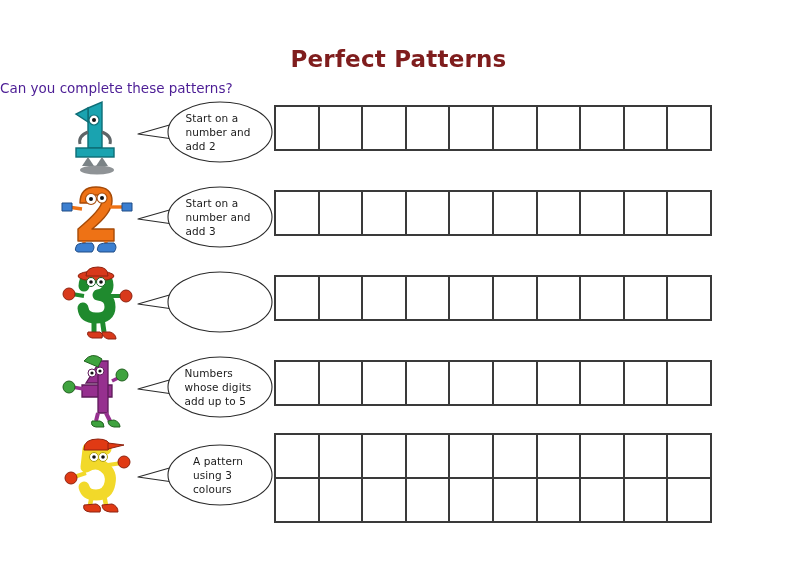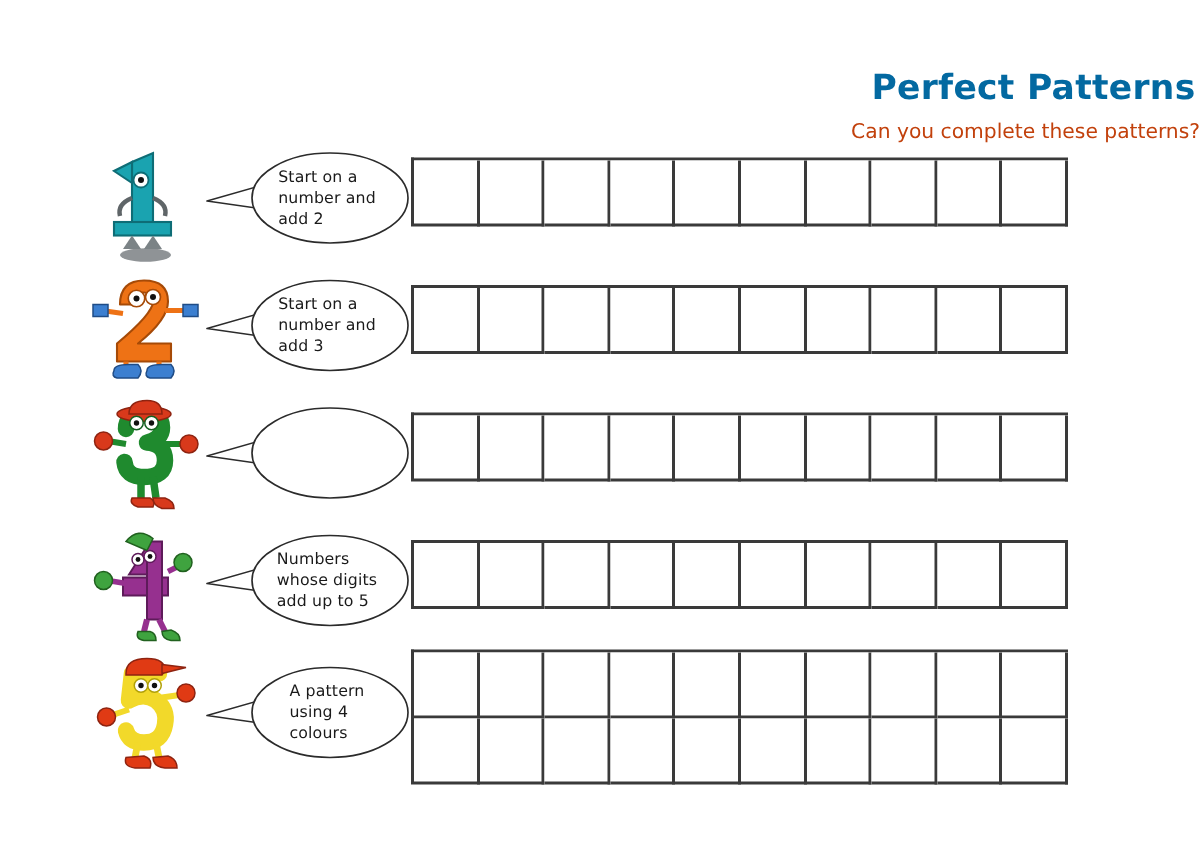--- a/index.html
+++ b/index.html
@@ -23,37 +23,37 @@
     height: 565px;
     background: #ffffff;
   }
 
   
   .title {
     position: absolute;
     left: 0;
     top: 46px;
     width: 797px;
-    text-align: right;
+    text-align: center;
     font-family: "DejaVu Sans", sans-serif;
     font-size: 23px;
     font-weight: bold;
     letter-spacing: 0.2px;
-    color: #0369a1;
+    color: #7f1d1d;
   }
   .subtitle {
     position: absolute;
     left: 0;
     top: 80px;
     width: 800px;
-    text-align: right;
+    text-align: left;
     font-family: "DejaVu Sans", sans-serif;
     font-size: 13.5px;
     font-weight: normal;
-    color: #c2410c;
+    color: #4c1d95;
   }
 
   
   .row {
     position: absolute;
     left: 0;
     width: 800px;
   }
 
   
@@ -329,21 +329,21 @@
         <path d="M44 72 Q44 78 52 79 L60 79 Q60 73 54 71 Z" fill="#e03a14" stroke="#8e2310" stroke-width="1"></path>
       </svg>
     </div>
 
     <div class="bubble" style="top:2px;">
       <svg viewBox="0 0 140 80" aria-hidden="true">
         <path d="M44 30 L2 42 L44 48 L40 56 Z" fill="#ffffff" stroke="#2b2b2b" stroke-width="1.1" stroke-linejoin="round"></path>
         <ellipse cx="84" cy="40" rx="52" ry="30" fill="#ffffff" stroke="#2b2b2b" stroke-width="1.1"></ellipse>
       </svg>
       <div class="bubble-text">A pattern
-using 4
+using 3
 colours</div>
     </div>
 
     <div class="grid" style="top:0px;">
       <div class="grid-row">
         <div class="cell"></div>
         <div class="cell"></div>
         <div class="cell"></div>
         <div class="cell"></div>
         <div class="cell"></div>

